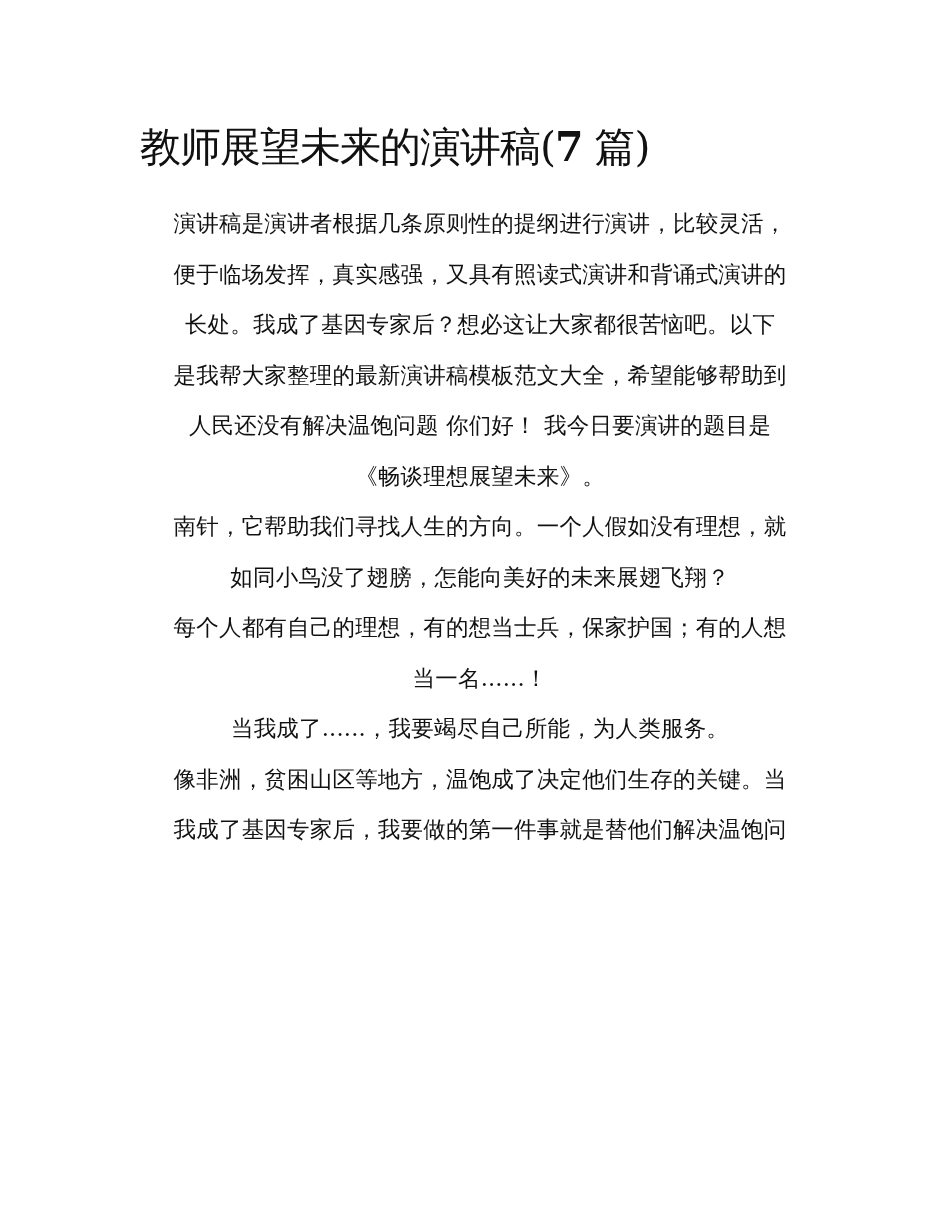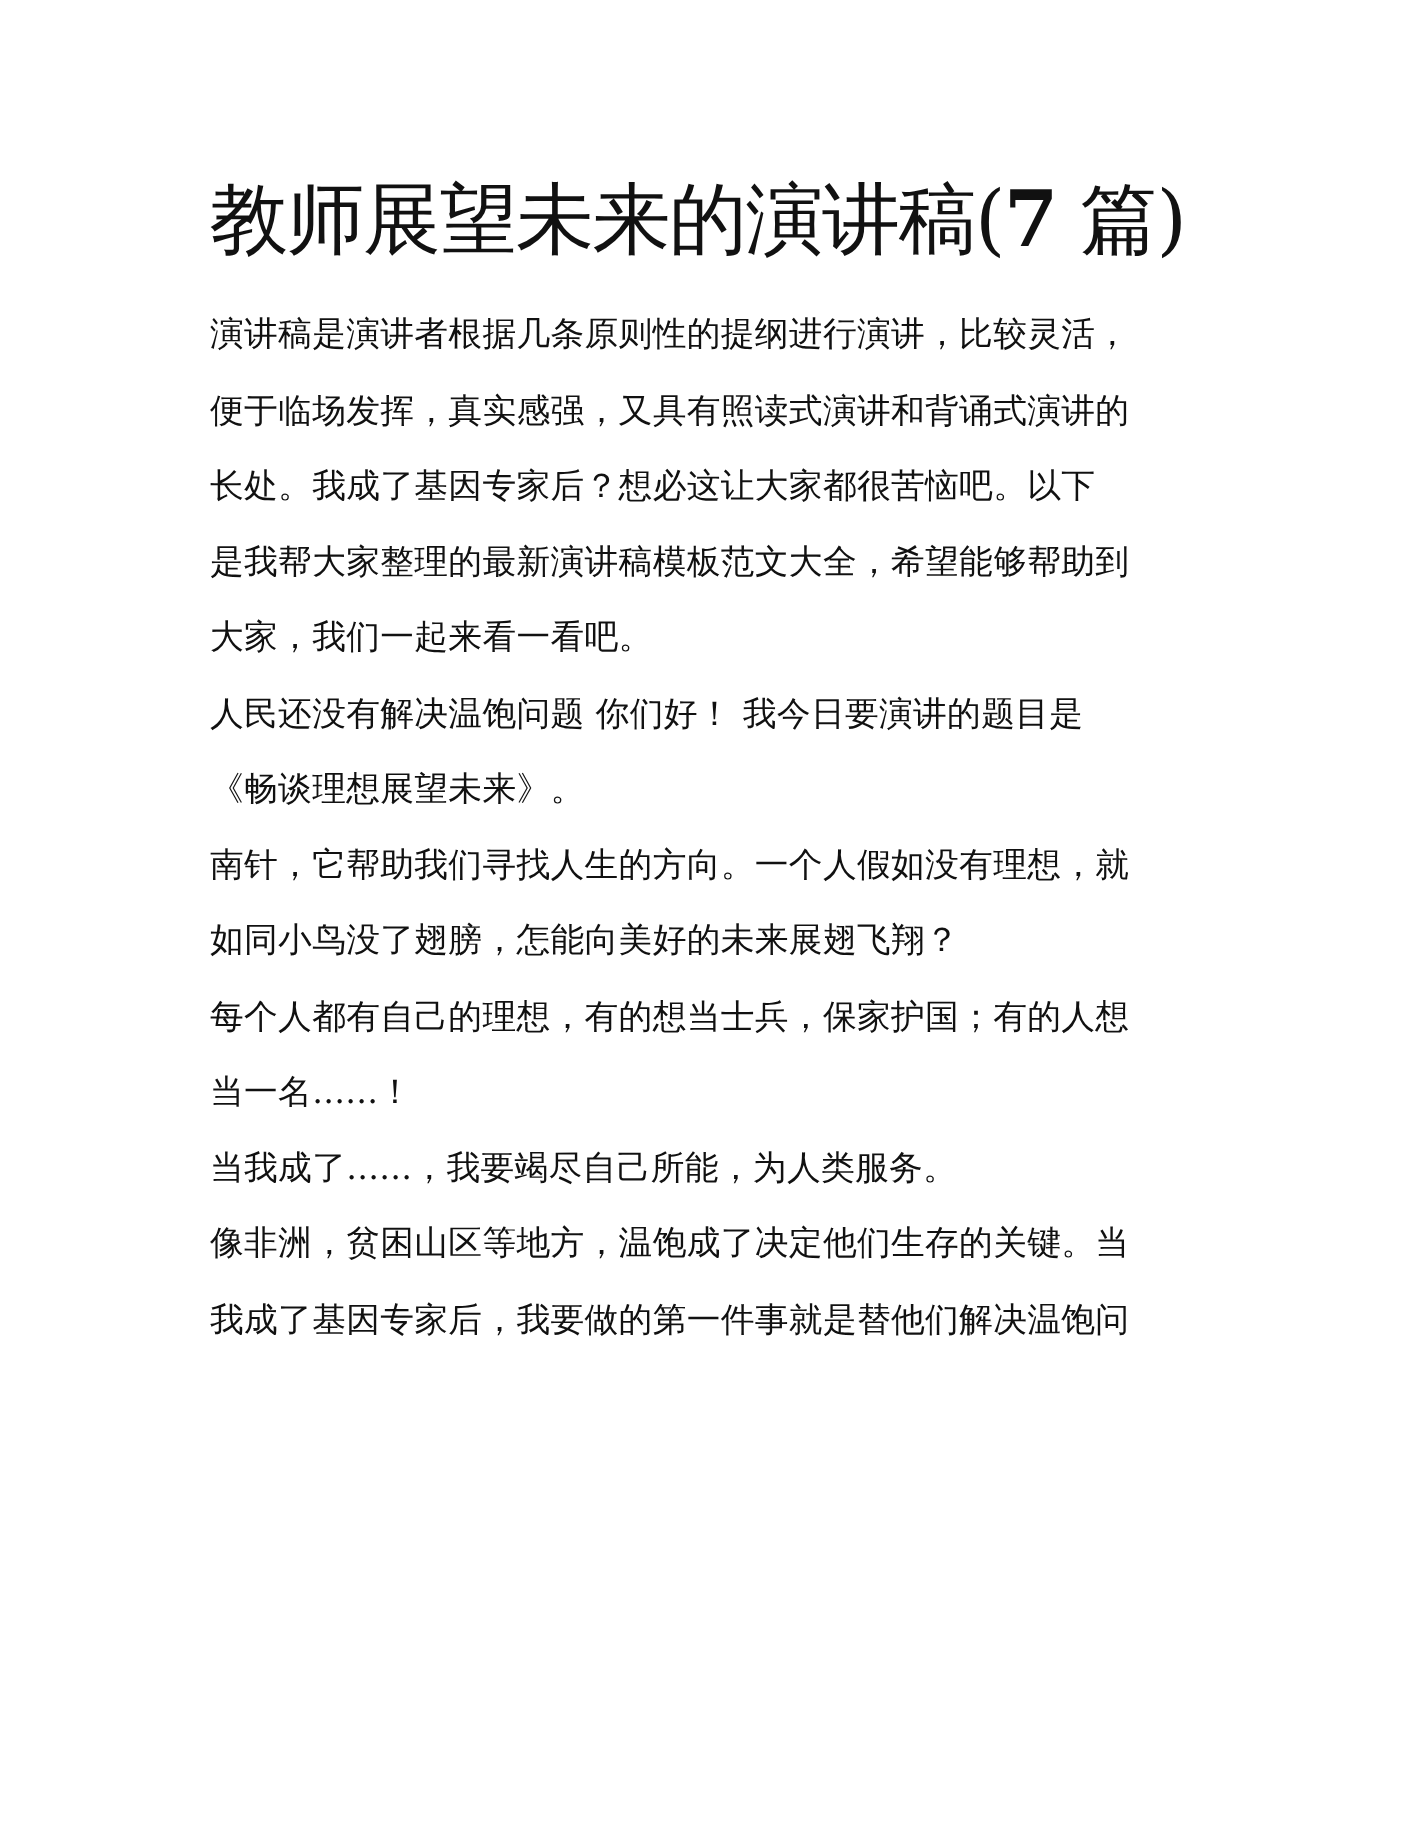--- a/index.html
+++ b/index.html
@@ -21,21 +21,21 @@
       top: 0;
       width: 950px;
       height: 1229px;
       background: #ffffff;
     }
     .title {
       position: absolute;
       left: 140px;
       top: 112px;
       width: 700px;
-      font-size: 52px;
+      font-size: 41px;
       line-height: 70px;
       white-space: nowrap;
       font-weight: normal;
       margin: 0;
       letter-spacing: -1px;
     }
     .title .num {
       font-weight: bold;
     }
     .body {
@@ -43,34 +43,34 @@
       left: 140px;
       top: 198px;
       width: 680px;
     }
     .line {
       font-size: 22.5px;
       height: 50.5px;
       line-height: 50.5px;
       white-space: nowrap;
       letter-spacing: 0.2px;
+      text-align: center;
     }
   </style>
 </head>
 <body>
 
 <div class="page">
   <h1 class="title"><span>教师展望未来的演讲稿(</span><span class="num">7</span><span> 篇)</span></h1>
 
   <div class="body">
     <div class="line">演讲稿是演讲者根据几条原则性的提纲进行演讲，比较灵活，</div>
     <div class="line">便于临场发挥，真实感强，又具有照读式演讲和背诵式演讲的</div>
     <div class="line">长处。我成了基因专家后？想必这让大家都很苦恼吧。以下</div>
     <div class="line">是我帮大家整理的最新演讲稿模板范文大全，希望能够帮助到</div>
-    <div class="line">大家，我们一起来看一看吧。</div>
     <div class="line">人民还没有解决温饱问题 你们好！ 我今日要演讲的题目是</div>
     <div class="line">《畅谈理想展望未来》。</div>
     <div class="line">南针，它帮助我们寻找人生的方向。一个人假如没有理想，就</div>
     <div class="line">如同小鸟没了翅膀，怎能向美好的未来展翅飞翔？</div>
     <div class="line">每个人都有自己的理想，有的想当士兵，保家护国；有的人想</div>
     <div class="line">当一名......！</div>
     <div class="line">当我成了......，我要竭尽自己所能，为人类服务。</div>
     <div class="line">像非洲，贫困山区等地方，温饱成了决定他们生存的关键。当</div>
     <div class="line">我成了基因专家后，我要做的第一件事就是替他们解决温饱问</div>
   </div>

